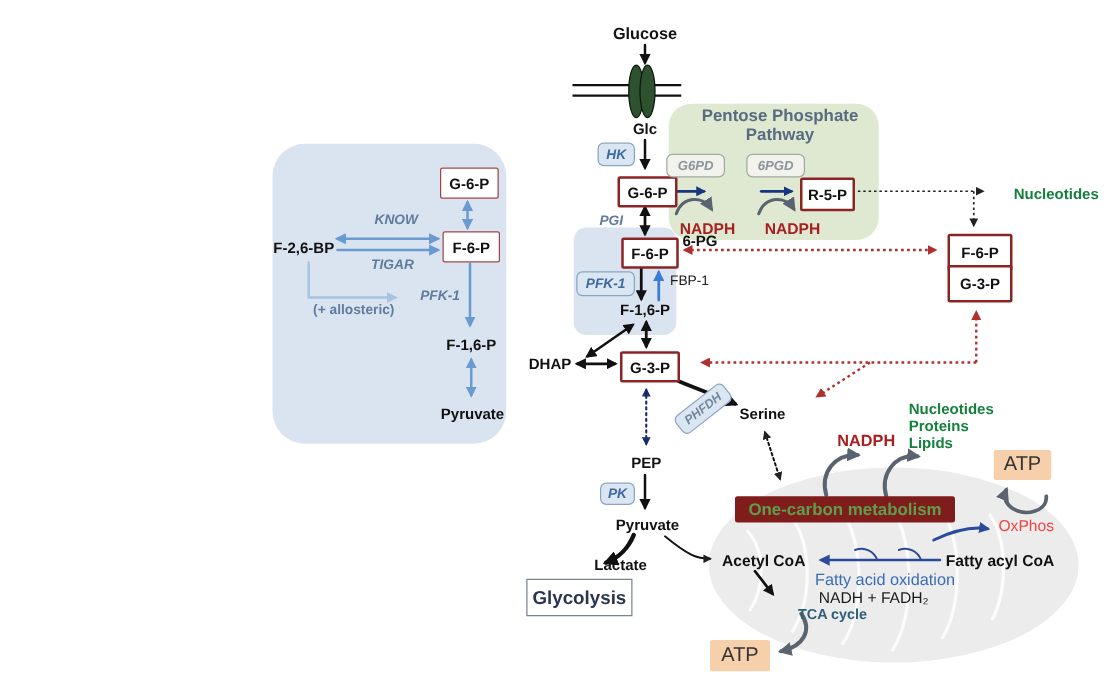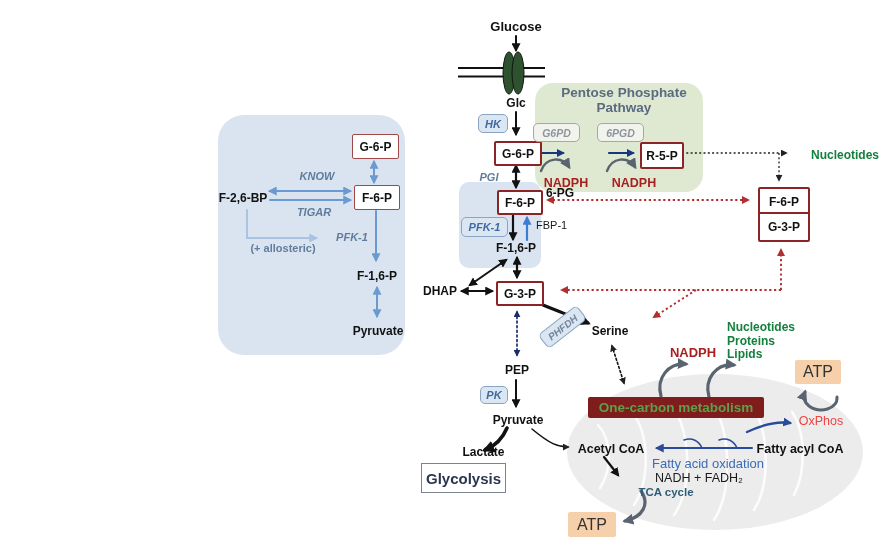--- a/index.html
+++ b/index.html
@@ -166,21 +166,21 @@
   <div class="pill pill-blue" style="left:461px;top:217px;width:45px;height:18px;">PFK-1</div>
   <div class="lbl" style="left:536px;top:219px;font-size:11px;color:#1a1a1a;">FBP-1</div>
   <div class="lbl ctr bold" style="left:516px;top:241px;font-size:12px;">F-1,6-P</div>
   <div class="lbl ctr bold" style="left:440px;top:284px;font-size:12px;">DHAP</div>
   <div class="mbox" style="left:496px;top:281px;width:44px;height:21px;">G-3-P</div>
   <div class="pill pill-blue" style="left:538px;top:318px;width:47px;height:16px;transform:rotate(-38deg);font-size:10px;color:#74879c;">PHFDH</div>
   <div class="lbl ctr bold" style="left:610px;top:324px;font-size:12px;">Serine</div>
   <div class="lbl ctr bold" style="left:517px;top:363px;font-size:12px;">PEP</div>
   <div class="pill pill-blue" style="left:480px;top:386px;width:26px;height:16px;">PK</div>
   <div class="lbl ctr bold" style="left:518px;top:413px;font-size:12px;">Pyruvate</div>
-  <div class="lbl ctr bold" style="left:463px;top:445px;font-size:12px;padding-left:41px;">Lactate</div>
+  <div class="lbl ctr bold" style="left:476px;top:445px;font-size:12px;padding-left:41px;">Lactate</div>
   <div id="glybox">Glycolysis</div>
 
   <div class="mbox mboxL" style="left:352px;top:134px;width:45px;height:23px;">G-6-P</div>
   <div class="mbox mboxL" style="left:354px;top:185px;width:44px;height:23px;">F-6-P</div>
   <div class="lbl ctr bold" style="left:243px;top:191px;font-size:12px;">F-2,6-BP</div>
   <div class="lbl ctr enz" style="left:317px;top:170px;">KNOW</div>
   <div class="lbl ctr enz" style="left:314px;top:206px;">TIGAR</div>
   <div class="lbl ctr enz" style="left:352px;top:231px;">PFK-1</div>
   <div class="lbl ctr" style="left:283px;top:242px;font-size:11px;color:#607c9c;font-weight:600;">(+ allosteric)</div>
   <div class="lbl ctr bold" style="left:377px;top:269px;font-size:12px;">F-1,6-P</div>

